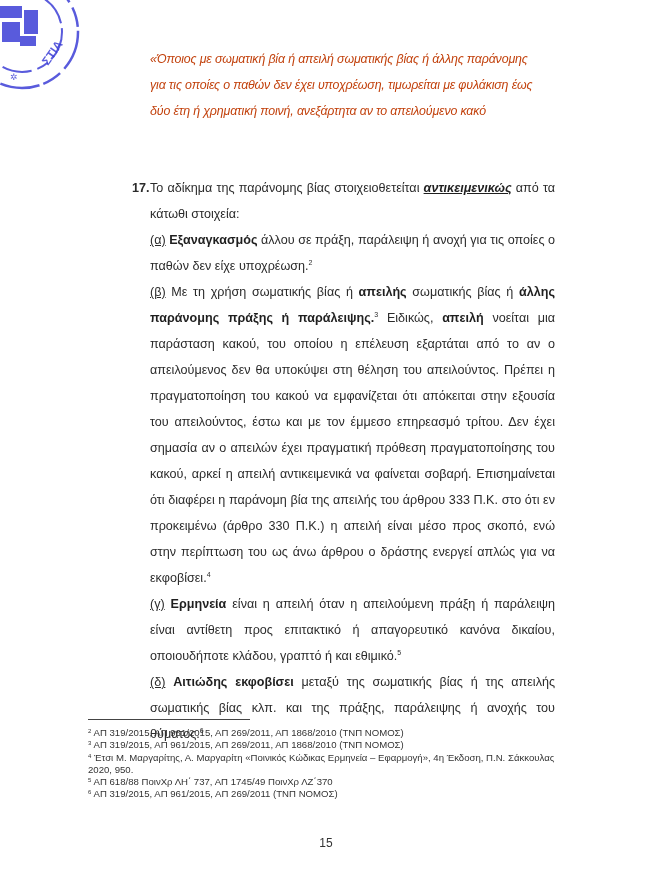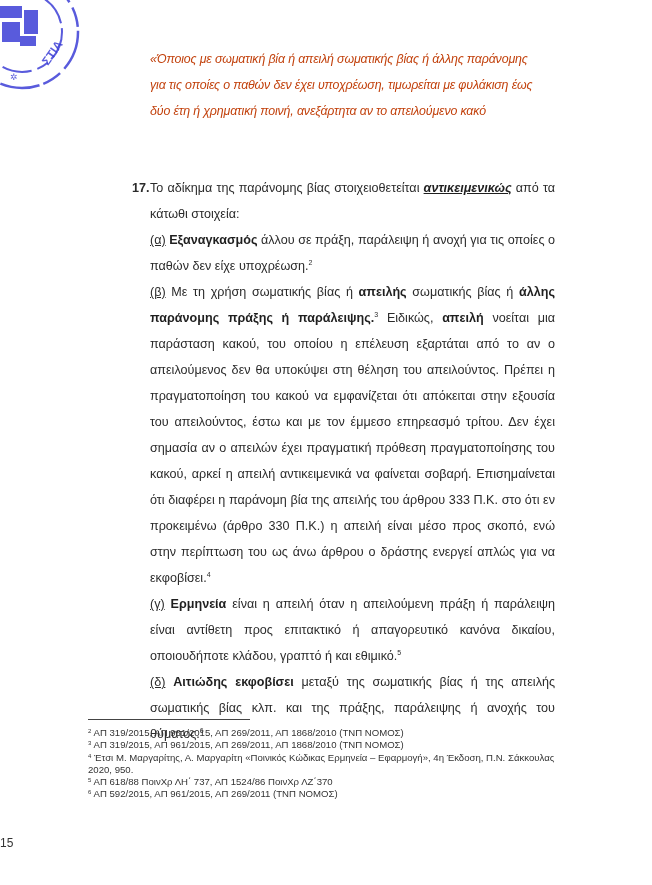--- a/index.html
+++ b/index.html
@@ -17,21 +17,21 @@
   .para .body p { margin: 0; }
   .para .body p.last-left { text-align-last: left; }
   .u { text-decoration: underline; }
   b { font-weight: bold; color: #1f1f1f; }
   sup { font-size: 7px; line-height: 0; vertical-align: 5px; }
   .fn-rule { position: absolute; left: 88px; top: 719px; width: 162px; height: 1px; background: #444; }
   .footnotes { position: absolute; left: 88px; top: 727px; width: 470px; font-size: 9.6px;
                line-height: 12.3px; color: #333; }
   .footnotes p { margin: 0; }
   .footnotes sup { font-size: 6px; vertical-align: 3px; }
-  .page-num { position: absolute; left: 0; width: 652px; top: 836px; 
+  .page-num { position: absolute; left: 0; width: 652px; top: 836px; text-align: center;
               font-size: 12px; color: #333; }
 </style>
 </head>
 <body>
 
 <svg class="stamp" viewBox="0 0 120 125">
   <g fill="none" stroke="#3d3fd6" opacity="0.85">
     <circle cx="60" cy="62" r="56" stroke-width="2.5" stroke-dasharray="40 6 20 4"></circle>
     <circle cx="60" cy="62" r="40" stroke-width="2" stroke-dasharray="30 5 12 6"></circle>
   </g>
@@ -64,17 +64,17 @@
 
     <p class="last-left"><span class="u">(δ)</span> <b>Αιτιώδης εκφοβίσει</b><span> μεταξύ της σωματικής βίας ή της απειλής σωματικής βίας κλπ. και της πράξης, παράλειψης ή ανοχής του θύματος.</span><sup>6</sup></p>
   </div>
 </div>
 
 <div class="fn-rule"></div>
 <div class="footnotes">
   <p><sup>2</sup><span> ΑΠ 319/2015, ΑΠ 961/2015, ΑΠ 269/2011, ΑΠ 1868/2010 (ΤΝΠ ΝΟΜΟΣ)</span></p>
   <p><sup>3</sup><span> ΑΠ 319/2015, ΑΠ 961/2015, ΑΠ 269/2011, ΑΠ 1868/2010 (ΤΝΠ ΝΟΜΟΣ)</span></p>
   <p><sup>4</sup><span> Έτσι Μ. Μαργαρίτης, Α. Μαργαρίτη «Ποινικός Κώδικας Ερμηνεία – Εφαρμογή», 4η Έκδοση, Π.Ν. Σάκκουλας 2020, 950.</span></p>
-  <p><sup>5</sup><span> ΑΠ 618/88 ΠοινΧρ ΛΗ΄ 737, ΑΠ 1524/86 ΠοινΧρ ΛΖ΄370</span></p>
-  <p><sup>6</sup><span> ΑΠ 592/2015, ΑΠ 961/2015, ΑΠ 269/2011 (ΤΝΠ ΝΟΜΟΣ)</span></p>
+  <p><sup>5</sup><span> ΑΠ 618/88 ΠοινΧρ ΛΗ΄ 737, ΑΠ 1745/49 ΠοινΧρ ΛΖ΄370</span></p>
+  <p><sup>6</sup><span> ΑΠ 319/2015, ΑΠ 961/2015, ΑΠ 269/2011 (ΤΝΠ ΝΟΜΟΣ)</span></p>
 </div>
 
 <div class="page-num">15</div>
 
 </body></html>

